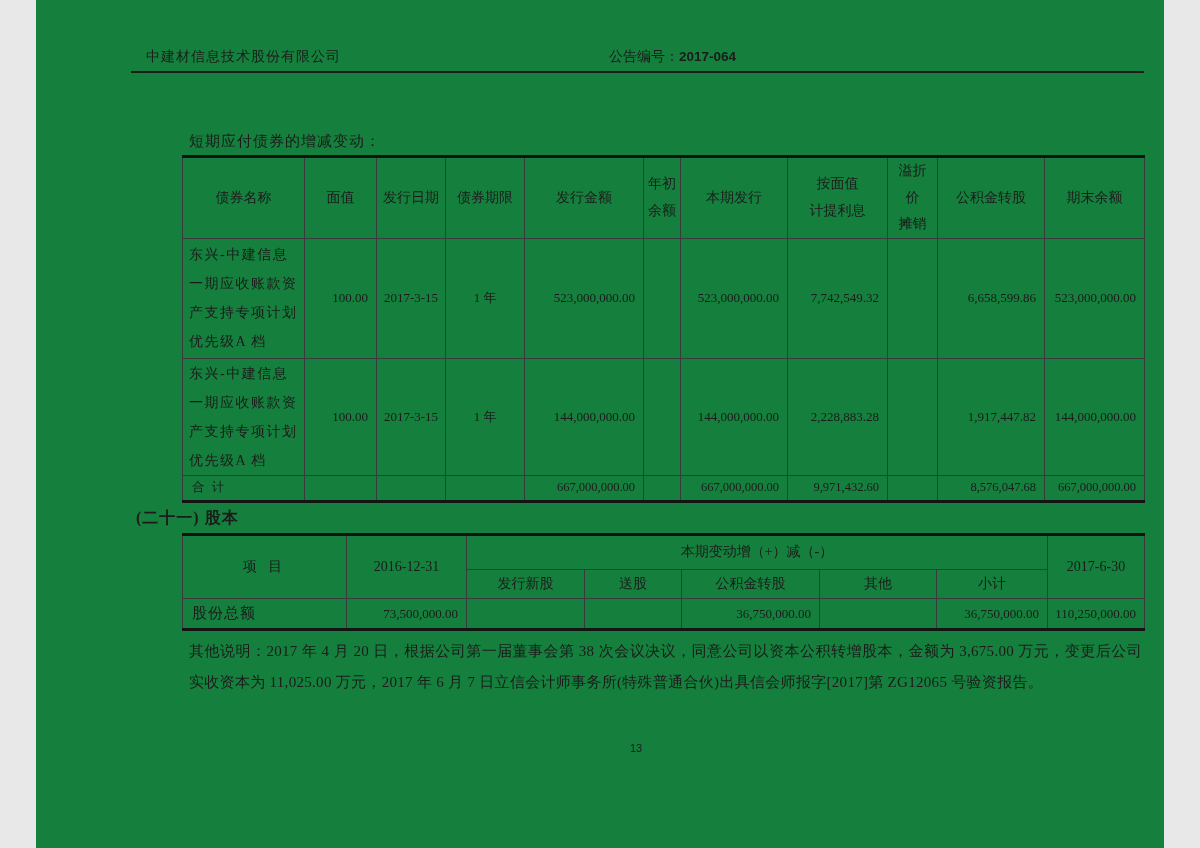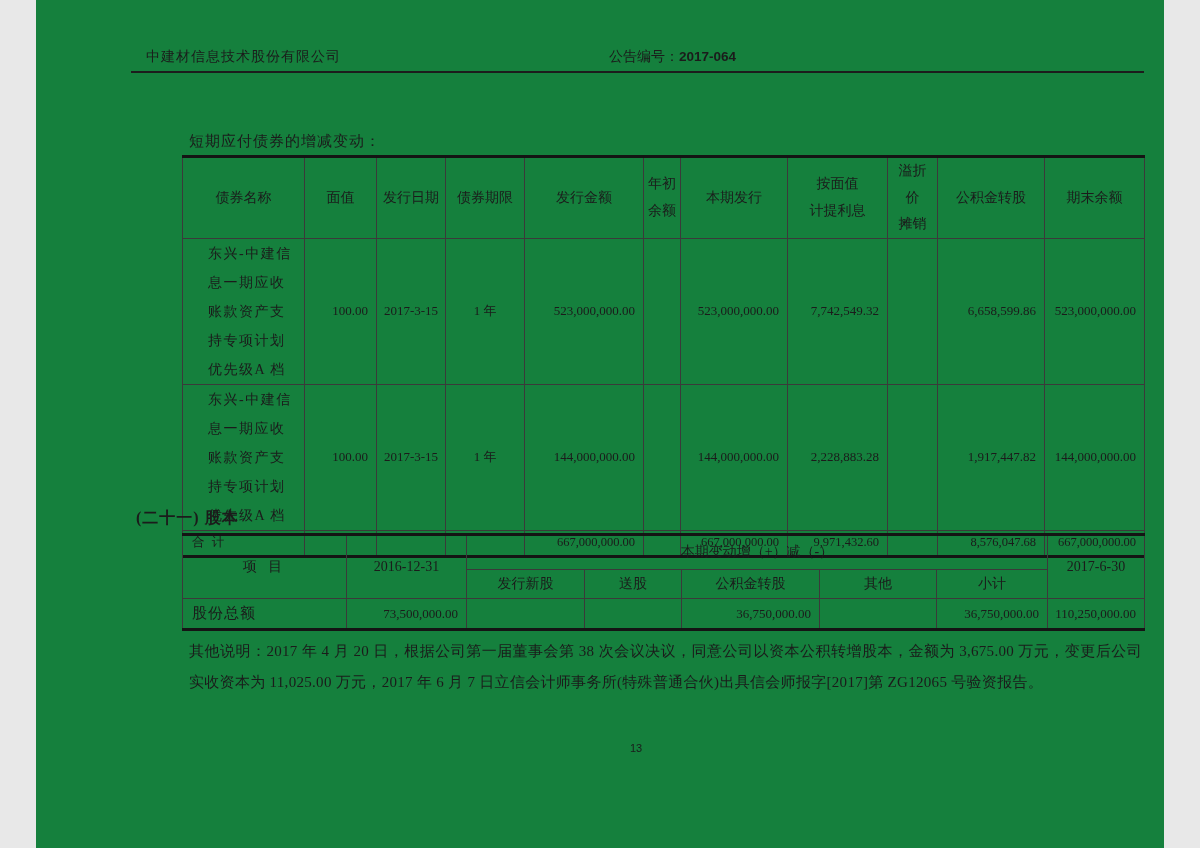--- a/index.html
+++ b/index.html
@@ -18,21 +18,21 @@
   #bond-title{left:153px;top:132px;font-size:15px;letter-spacing:1px;text-align:right;}
   table{border-collapse:collapse;table-layout:fixed;}
   td,th{border:1px solid #3a3a3a;font-weight:normal;padding:0 4px;
         font-size:14px;overflow:hidden;vertical-align:middle;}
   #bond-table{left:146px;top:155px;}
   #bond-table table{width:962px;border-top:3px solid #141414;border-bottom:3px solid #141414;}
   #equity-table{left:146px;top:533px;}
   #equity-table table{width:962px;border-top:3px solid #141414;border-bottom:3px solid #141414;}
   th{text-align:center;white-space:pre-line;line-height:1.9;}
   td.num{text-align:right;font-size:13px;padding-right:8px;}
-  td.name{text-align:left;padding-left:25px;padding-right:6px;line-height:29px;font-size:14px;letter-spacing:1.5px;}
+  td.name{text-align:left;padding-left:6px;padding-right:6px;line-height:29px;font-size:14px;letter-spacing:1.5px;}
   td.ctr{text-align:center;font-size:13px;}
   td.lbl{text-align:left;padding-left:9px;font-size:15px;letter-spacing:2px;}
   tr.total td{font-size:12.5px;}
   
   #section-heading{left:100px;top:508px;font-size:16px;font-weight:bold;letter-spacing:1px;}
   #note{left:153px;top:636px;width:953px;font-size:15px;line-height:2.05;text-align:justify;letter-spacing:0.3px;}
   #page-number{left:0;top:742px;width:1200px;text-align:center;font-size:11px;
                font-family:"Liberation Sans","DejaVu Sans",sans-serif;}
 </style>
 </head>

